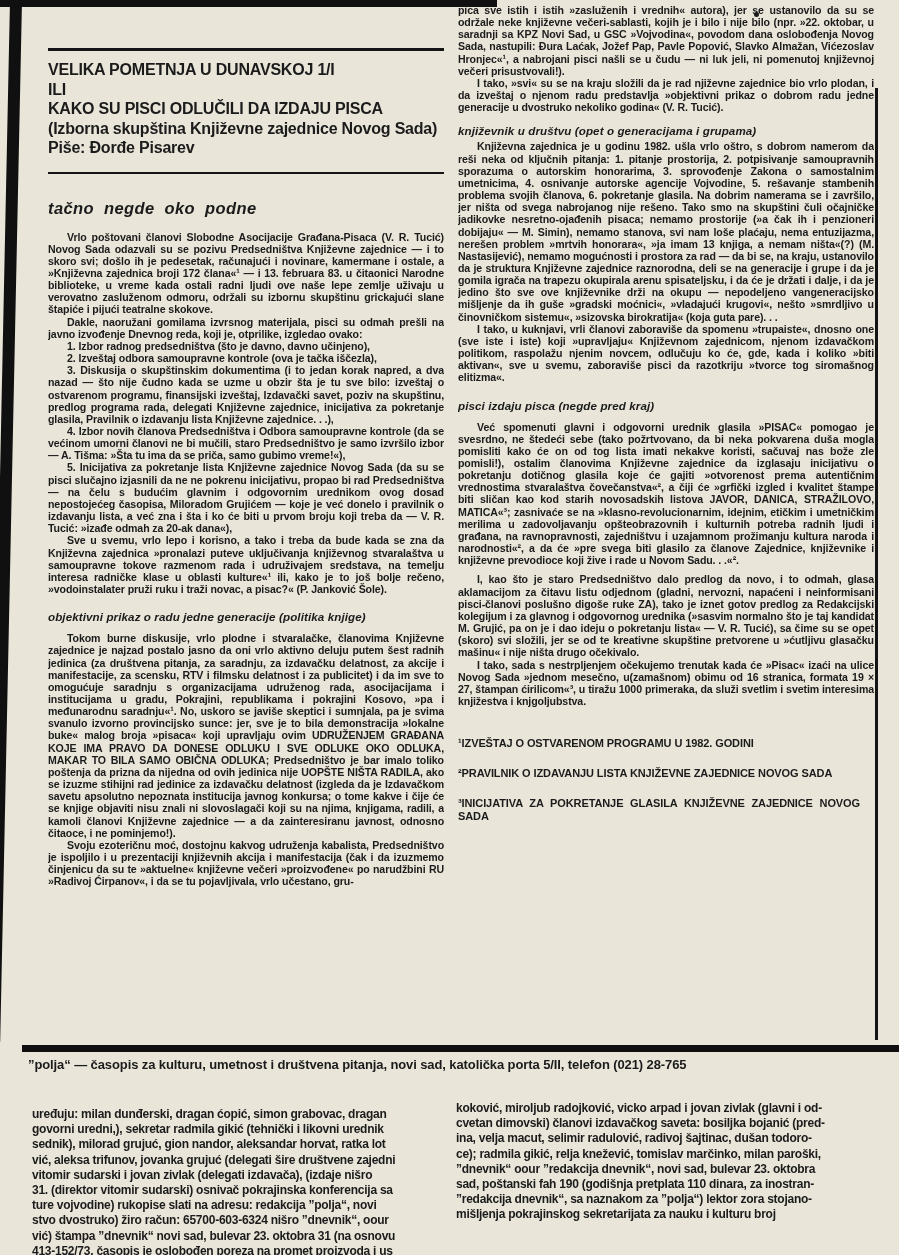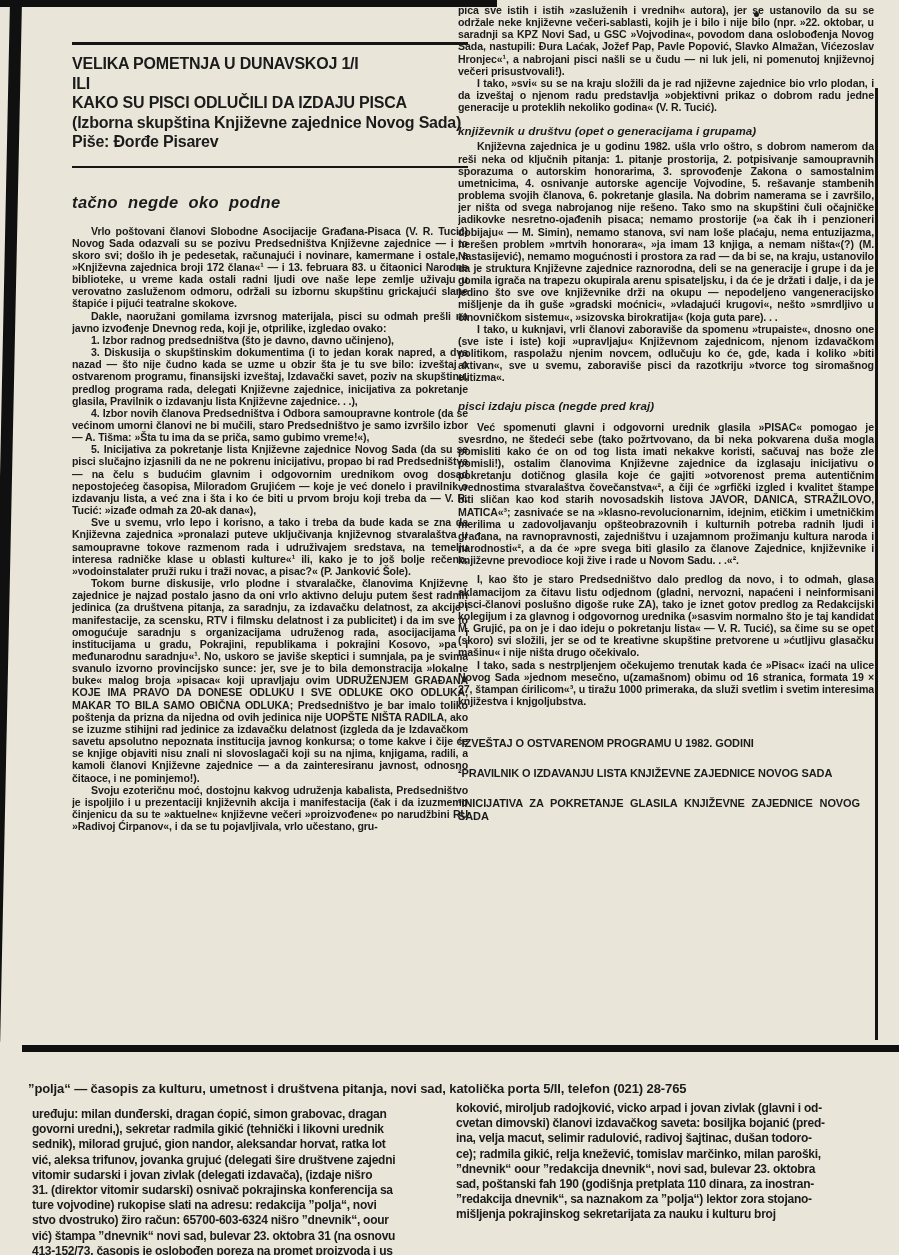--- a/index.html
+++ b/index.html
@@ -12,41 +12,41 @@
   .page{position:absolute;inset:0;}
   
   .bar-top{position:absolute;left:0;top:0;width:497px;height:7px;background:#101010;}
   .bar-left{position:absolute;left:10px;top:0;width:12px;height:1042px;background:#101010;
             transform:rotate(1.2deg);transform-origin:50% 0;}
   .edge-right{position:absolute;left:875px;top:88px;width:3px;height:952px;background:#141414;}
   .divider-bar{position:absolute;left:22px;top:1045px;width:877px;height:7px;background:#101010;}
   .speck{position:absolute;left:754px;top:12px;width:5px;height:5px;background:#1b1b1b;border-radius:50%;}
 
   
-  .colL{position:absolute;left:48px;top:42px;width:396px;max-height:1000px;overflow:hidden;margin-left:24px;}
+  .colL{position:absolute;left:48px;top:48px;width:396px;max-height:1000px;overflow:hidden;}
   .colR{position:absolute;left:458px;top:4px;width:416px;max-height:1030px;overflow:hidden;}
 
   .headbox{border-top:3px solid #151515;border-bottom:2px solid #151515;padding:9px 2px 14px 0;}
   .title{font-weight:700;font-size:16px;line-height:19.5px;letter-spacing:-0.2px;}
 
   .h-lg{font-style:italic;font-weight:700;font-size:16.5px;letter-spacing:0.4px;word-spacing:5px;
         margin:25px 0 13px 0;}
   .h-sm{font-style:italic;font-weight:700;font-size:11.6px;letter-spacing:0.1px;margin:11px 0 3px 0;}
   .h-sm.gap{margin-top:15px;margin-bottom:9px;}
 
   p.body{font-weight:700;font-size:10.6px;line-height:12.15px;text-align:justify;
          letter-spacing:-0.1px;margin:0;}
   p.body.indent{text-indent:19px;}
   p.body.gap{margin-top:7px;}
 
   .footnotes{margin-top:30px;}
   p.fnote{font-weight:700;font-size:11px;line-height:13px;text-align:justify;
           letter-spacing:-0.1px;margin:0 0 17px 0;max-width:402px;}
 
-  .masthead{position:absolute;left:28px;top:1081px;width:860px;font-weight:700;font-size:13px;
+  .masthead{position:absolute;left:28px;top:1057px;width:860px;font-weight:700;font-size:13px;
             letter-spacing:-0.1px;white-space:nowrap;overflow:hidden;}
 
   .ecolL{position:absolute;left:32px;top:1107px;width:422px;overflow:hidden;}
   .ecolR{position:absolute;left:456px;top:1101px;width:443px;overflow:hidden;}
   .eline{font-weight:700;font-size:12px;line-height:15.2px;letter-spacing:-0.25px;
          white-space:nowrap;overflow:hidden;}
 </style>
 </head>
 <body>
 
@@ -65,34 +65,36 @@
       <div class="title">(Izborna skupština Književne zajednice Novog Sada)</div>
       <div class="title">Piše: Đorđe Pisarev</div>
     </div>
 
     <div class="h-lg">tačno negde oko podne</div>
 
     <p class="body indent">Vrlo poštovani članovi Slobodne Asocijacije Građana-Pisaca (V. R. Tucić) Novog Sada odazvali su se pozivu Predsedništva Književne zajednice — i to skoro svi; došlo ih je pedesetak, računajući i novinare, kamermane i ostale, a »Književna zajednica broji 172 člana«¹ — i 13. februara 83. u čitaonici Narodne biblioteke, u vreme kada ostali radni ljudi ove naše lepe zemlje uživaju u verovatno zasluženom odmoru, održali su izbornu skupštinu grickajući slane štapiće i pijući teatralne skokove.</p>
     <p class="body indent">Dakle, naoružani gomilama izvrsnog materijala, pisci su odmah prešli na javno izvođenje Dnevnog reda, koji je, otprilike, izgledao ovako:</p>
 
     <p class="body indent">1. Izbor radnog predsedništva (što je davno, davno učinjeno),</p>
+    <p class="body indent">2. Izveštaj odbora samoupravne kontrole (ova je tačka iščezla),</p>
     <p class="body indent">3. Diskusija o skupštinskim dokumentima (i to jedan korak napred, a dva nazad — što nije čudno kada se uzme u obzir šta je tu sve bilo: izveštaj o ostvarenom programu, finansijski izveštaj, Izdavački savet, poziv na skupštinu, predlog programa rada, delegati Književne zajednice, inicijativa za pokretanje glasila, Pravilnik o izdavanju lista Književne zajednice. . .),</p>
     <p class="body indent">4. Izbor novih članova Predsedništva i Odbora samoupravne kontrole (da se većinom umorni članovi ne bi mučili, staro Predsedništvo je samo izvršilo izbor — A. Tišma: »Šta tu ima da se priča, samo gubimo vreme!«),</p>
     <p class="body indent">5. Inicijativa za pokretanje lista Književne zajednice Novog Sada (da su se pisci slučajno izjasnili da ne ne pokrenu inicijativu, propao bi rad Predsedništva — na čelu s budućim glavnim i odgovornim urednikom ovog dosad nepostojećeg časopisa, Miloradom Grujićem — koje je već donelo i pravilnik o izdavanju lista, a već zna i šta i ko će biti u prvom broju koji treba da — V. R. Tucić: »izađe odmah za 20-ak dana«),</p>
 
     <p class="body indent">Sve u svemu, vrlo lepo i korisno, a tako i treba da bude kada se zna da Književna zajednica »pronalazi puteve uključivanja književnog stvaralaštva u samoupravne tokove razmenom rada i udruživajem sredstava, na temelju interesa radničke klase u oblasti kulture«¹ ili, kako je to još bolje rečeno, »vodoinstalater pruži ruku i traži novac, a pisac?« (P. Janković Šole).</p>
 
+    <div class="h-sm gap">objektivni prikaz o radu jedne generacije (politika knjige)</div>
 
     <p class="body indent">Tokom burne diskusije, vrlo plodne i stvaralačke, članovima Književne zajednice je najzad postalo jasno da oni vrlo aktivno deluju putem šest radnih jedinica (za društvena pitanja, za saradnju, za izdavačku delatnost, za akcije i manifestacije, za scensku, RTV i filmsku delatnost i za publicitet) i da im sve to omogućuje saradnju s organizacijama udruženog rada, asocijacijama i institucijama u gradu, Pokrajini, republikama i pokrajini Kosovo, »pa i međunarodnu saradnju«¹. No, uskoro se javiše skeptici i sumnjala, pa je svima svanulo izvorno provincijsko sunce: jer, sve je to bila demonstracija »lokalne buke« malog broja »pisaca« koji upravljaju ovim UDRUŽENJEM GRAĐANA KOJE IMA PRAVO DA DONESE ODLUKU I SVE ODLUKE OKO ODLUKA, MAKAR TO BILA SAMO OBIČNA ODLUKA; Predsedništvo je bar imalo toliko poštenja da prizna da nijedna od ovih jedinica nije UOPŠTE NIŠTA RADILA, ako se izuzme stihijni rad jedinice za izdavačku delatnost (izgleda da je Izdavačkom savetu apsolutno nepoznata institucija javnog konkursa; o tome kakve i čije će se knjige objaviti nisu znali ni slovoslagači koji su na njima, knjigama, radili, a kamoli članovi Književne zajednice — a da zainteresiranu javnost, odnosno čitaoce, i ne pominjemo!).</p>
     <p class="body indent">Svoju ezoteričnu moć, dostojnu kakvog udruženja kabalista, Predsedništvo je ispoljilo i u prezentaciji književnih akcija i manifestacija (čak i da izuzmemo činjenicu da su te »aktuelne« književne večeri »proizvođene« po narudžbini RU »Radivoj Ćirpanov«, i da se tu pojavljivala, vrlo učestano, gru-</p>
   </div>
 
   <div class="colR">
     <p class="body">pica sve istih i istih »zasluženih i vrednih« autora), jer se ustanovilo da su se održale neke književne večeri-sablasti, kojih je i bilo i nije bilo (npr. »22. oktobar, u saradnji sa KPZ Novi Sad, u GSC »Vojvodina«, povodom dana oslobođenja Novog Sada, nastupili: Đura Laćak, Jožef Pap, Pavle Popović, Slavko Almažan, Vićezoslav Hronjec«¹, a nabrojani pisci našli se u čudu — ni luk jeli, ni pomenutoj književnoj večeri prisustvovali!).</p>
-    <p class="body indent">I tako, »svi« su se na kraju složili da je rad njiževne zajednice bio vrlo plodan, i da izveštaj o njenom radu predstavlja »objektivni prikaz o dobrom radu jedne generacije u proteklih nekoliko godina« (V. R. Tucić).</p>
+    <p class="body indent">I tako, »svi« su se na kraju složili da je rad njiževne zajednice bio vrlo plodan, i da izveštaj o njenom radu predstavlja »objektivni prikaz o dobrom radu jedne generacije u dvostruko nekoliko godina« (V. R. Tucić).</p>
 
     <div class="h-sm">književnik u društvu (opet o generacijama i grupama)</div>
 
     <p class="body indent">Književna zajednica je u godinu 1982. ušla vrlo oštro, s dobrom namerom da reši neka od ključnih pitanja: 1. pitanje prostorija, 2. potpisivanje samoupravnih sporazuma o autorskim honorarima, 3. sprovođenje Zakona o samostalnim umetnicima, 4. osnivanje autorske agencije Vojvodine, 5. rešavanje stambenih problema svojih članova, 6. pokretanje glasila. Na dobrim namerama se i završilo, jer ništa od svega nabrojanog nije rešeno. Tako smo na skupštini čuli očajničke jadikovke nesretno-ojađenih pisaca; nemamo prostorije (»a čak ih i penzioneri dobijaju« — M. Simin), nemamo stanova, svi nam loše plaćaju, nema entuzijazma, nerešen problem »mrtvih honorara«, »ja imam 13 knjiga, a nemam ništa«(?) (M. Nastasijević), nemamo mogućnosti i prostora za rad — da bi se, na kraju, ustanovilo da je struktura Književne zajednice raznorodna, deli se na generacije i grupe i da je gomila igrača na trapezu okupirala arenu spisateljsku, i da će je držati i dalje, i da je jedino što sve ove književnike drži na okupu — nepodeljeno vangeneracijsko mišljenje da ih guše »gradski moćnici«, »vladajući krugovi«, nešto »smrdljivo u činovničkom sistemu«, »sizovska birokratija« (koja guta pare). . .</p>
     <p class="body indent">I tako, u kuknjavi, vrli članovi zaboraviše da spomenu »trupaiste«, dnosno one (sve iste i iste) koji »upravljaju« Književnom zajednicom, njenom izdavačkom politikom, raspolažu njenim novcem, odlučuju ko će, gde, kada i koliko »biti aktivan«, sve u svemu, zaboraviše pisci da razotkriju »tvorce tog siromašnog elitizma«.</p>
 
     <div class="h-sm gap">pisci izdaju pisca (negde pred kraj)</div>
 
     <p class="body indent">Već spomenuti glavni i odgovorni urednik glasila »PISAC« pomogao je svesrdno, ne štedeći sebe (tako požrtvovano, da bi neka pokvarena duša mogla pomisliti kako će on od tog lista imati nekakve koristi, sačuvaj nas bože zle pomisli!), ostalim članovima Književne zajednice da izglasaju inicijativu o pokretanju dotičnog glasila koje će gajiti »otvorenost prema autentičnim vrednostima stvaralaštva čovečanstva«², a čiji će »grfički izgled i kvalitet štampe biti sličan kao kod starih novosadskih listova JAVOR, DANICA, STRAŽILOVO, MATICA«³; zasnivaće se na »klasno-revolucionarnim, idejnim, etičkim i umetničkim merilima u zadovoljavanju opšteobrazovnih i kulturnih potreba radnih ljudi i građana, na ravnopravnosti, zajedništvu i uzajamnom prožimanju kultura naroda i narodnosti«², a da će »pre svega biti glasilo za članove Zajednice, književnike i književne prevodioce koji žive i rade u Novom Sadu. . .«².</p>
     <p class="body indent gap">I, kao što je staro Predsedništvo dalo predlog da novo, i to odmah, glasa aklamacijom za čitavu listu odjednom (gladni, nervozni, napaćeni i neinformisani pisci-članovi poslušno digoše ruke ZA), tako je iznet gotov predlog za Redakcijski kolegijum i za glavnog i odgovornog urednika (»sasvim normalno što je taj kandidat M. Grujić, pa on je i dao ideju o pokretanju lista« — V. R. Tucić), sa čime su se opet (skoro) svi složili, jer se od te kreativne skupštine pretvorene u »ćutljivu glasačku mašinu« i nije ništa drugo očekivalo.</p>

